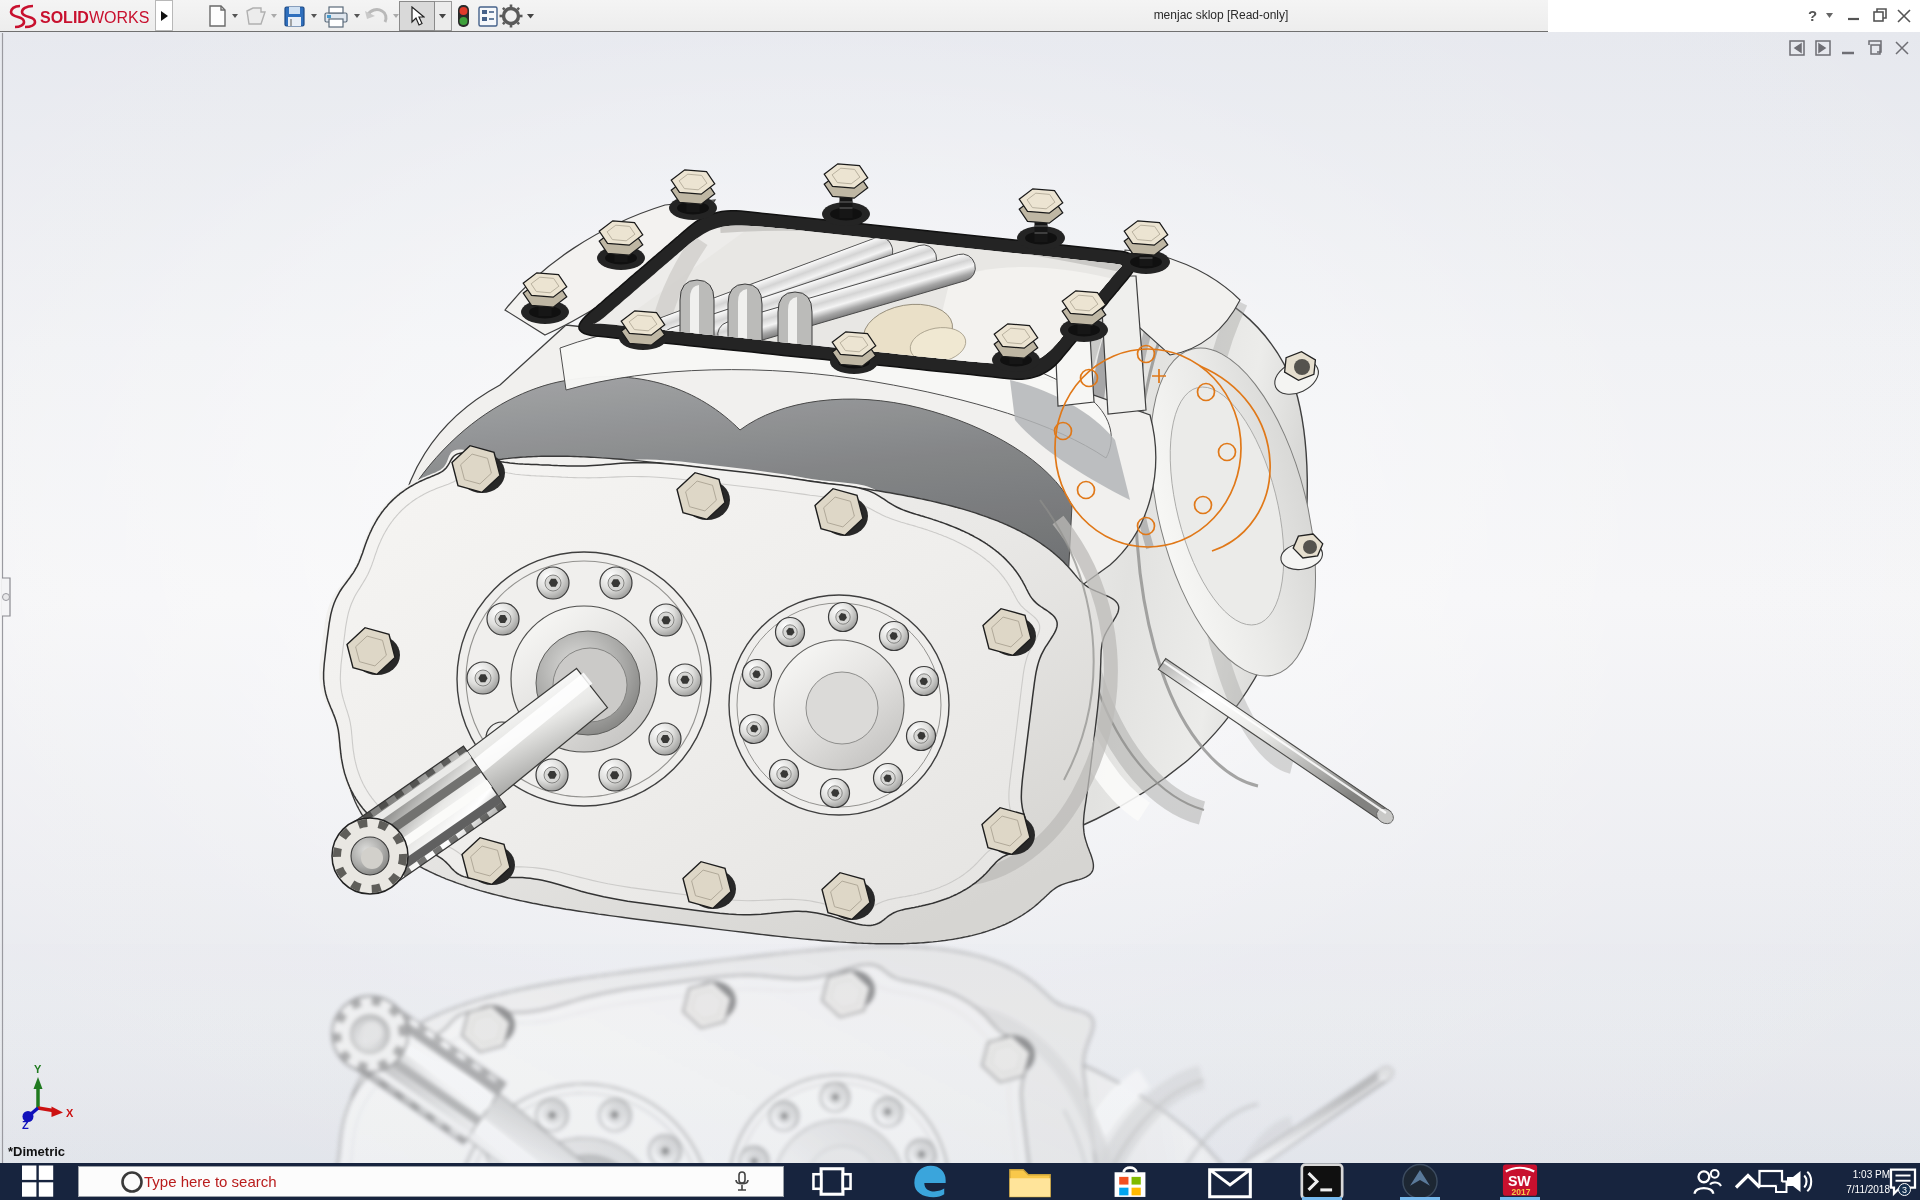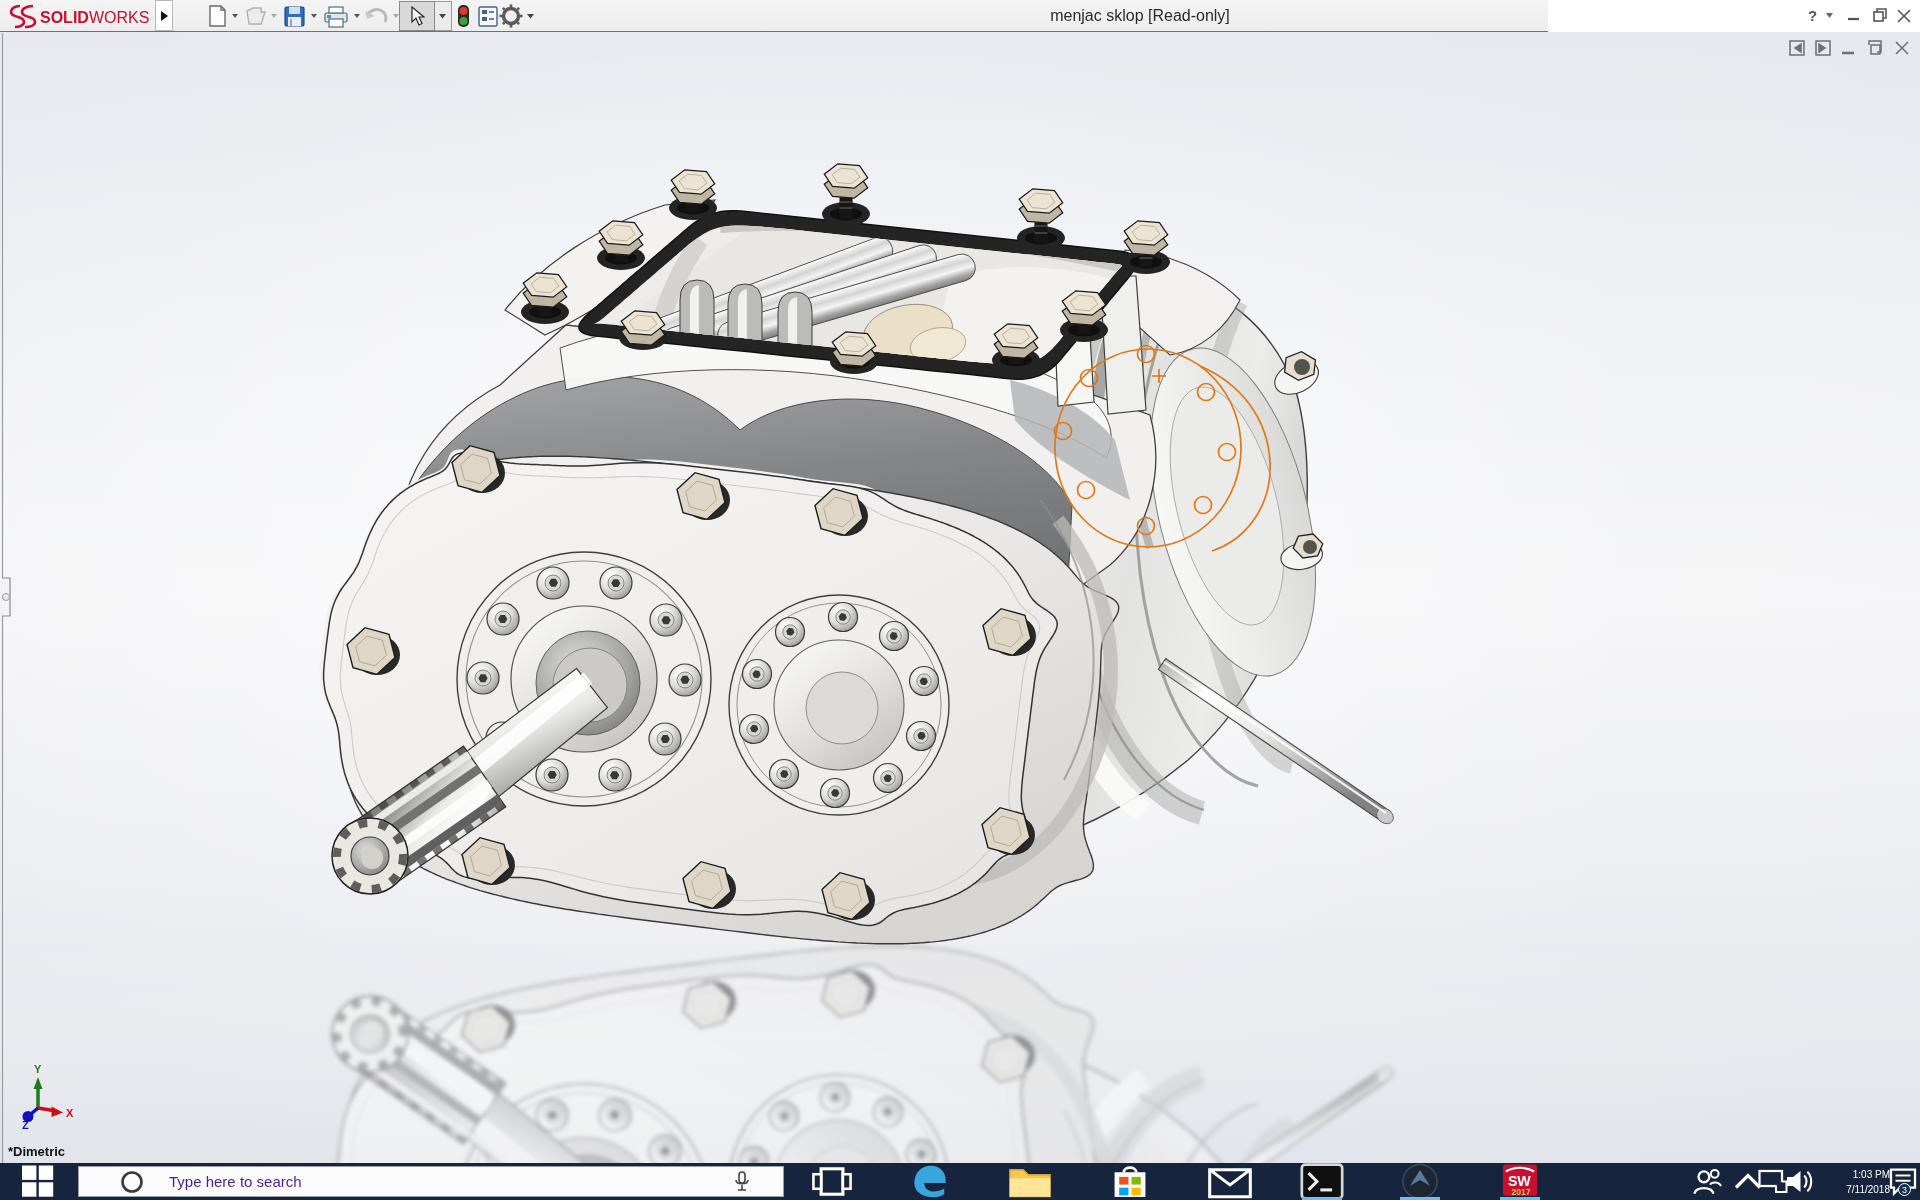--- a/index.html
+++ b/index.html
@@ -74,21 +74,21 @@
 <line x1="-9" y1="0" x2="-11.5" y2="0"></line>
           <line x1="9" y1="0" x2="11.5" y2="0"></line>
 <line x1="-6.4" y1="-6.4" x2="-8.1" y2="-8.1"></line>
           <line x1="6.4" y1="6.4" x2="8.1" y2="8.1"></line>
 <line x1="-6.4" y1="6.4" x2="-8.1" y2="8.1"></line>
           <line x1="6.4" y1="-6.4" x2="8.1" y2="-8.1"></line>
 </g>
       </g>
 <path d="M72,12 L79,12 L75.5,16.5 Z" fill="#444"></path>
 </svg>
-    <div style="position:absolute;left:975px;top:0;width:330px;height:31px;line-height:31px;text-align:center;font-size:16px;color:#2a2a2a">menjac sklop [Read-only]</div>
+    <div style="position:absolute;left:1056px;top:0;width:330px;height:31px;line-height:31px;text-align:center;font-size:12px;color:#2a2a2a">menjac sklop [Read-only]</div>
     <svg style="position:absolute;left:1800px;top:0" width="120" height="31" viewBox="0 0 120 31">
 <text x="8" y="21" font-size="15" font-weight="bold" fill="#555" font-family="Liberation Sans,sans-serif">?</text>
 <path d="M26,13 L33,13 L29.5,18 Z" fill="#666"></path>
 <line x1="48" y1="19" x2="59" y2="19" stroke="#555" stroke-width="2.2"></line>
 <g fill="none" stroke="#555" stroke-width="1.6">
 <rect x="74" y="12" width="9" height="9"></rect>
         <path d="M77,12 L77,9 L86,9 L86,18 L83,18"></path>
 <path d="M98,10 L110,22 M110,10 L98,22"></path>
 </g>
     </svg>
@@ -720,21 +720,21 @@
         <rect x="0" y="0" width="9" height="9"></rect>
         <rect x="10.5" y="0" width="9" height="9"></rect>
 <rect x="0" y="10.5" width="9" height="9"></rect>
         <rect x="10.5" y="10.5" width="9" height="9"></rect>
       </g>
     </svg>
     <div style="position:absolute;left:78px;top:3px;width:706px;height:31px;background:#fcfcfc;border:1px solid #9aa0a8;display:flex;align-items:center">
 <svg style="margin-left:41px" width="24" height="24" viewBox="0 0 24 24">
         <circle cx="12" cy="12" r="9.5" fill="none" stroke="#3a3a3a" stroke-width="2.6"></circle>
       </svg>
-<span style="margin-left:25px;font-size:15px;color:#4c1d95">Type here to search</span>
+<span style="font-size:15px;color:#b91c1c">Type here to search</span>
 <svg style="position:absolute;left:655px" width="16" height="22" viewBox="0 0 16 22">
         <rect x="5" y="1" width="6" height="11" rx="3" fill="none" stroke="#444" stroke-width="1.6"></rect>
         <path d="M2,9 C2,14 14,14 14,9 M8,14 L8,19 M4,19 L12,19" fill="none" stroke="#444" stroke-width="1.6"></path>
       </svg>
 </div>
     <svg class="tb-ico" style="left:812px;width:40px" width="22" height="20" viewBox="0 0 22 20">
 <rect x="5" y="3" width="12" height="14" fill="none" stroke="#fff" stroke-width="1.7"></rect>
 <rect x="0.8" y="6" width="4.2" height="8" fill="#17243e" stroke="#fff" stroke-width="1.4"></rect>
 <rect x="17" y="6" width="4.2" height="8" fill="#17243e" stroke="#fff" stroke-width="1.4"></rect>
 </svg>

